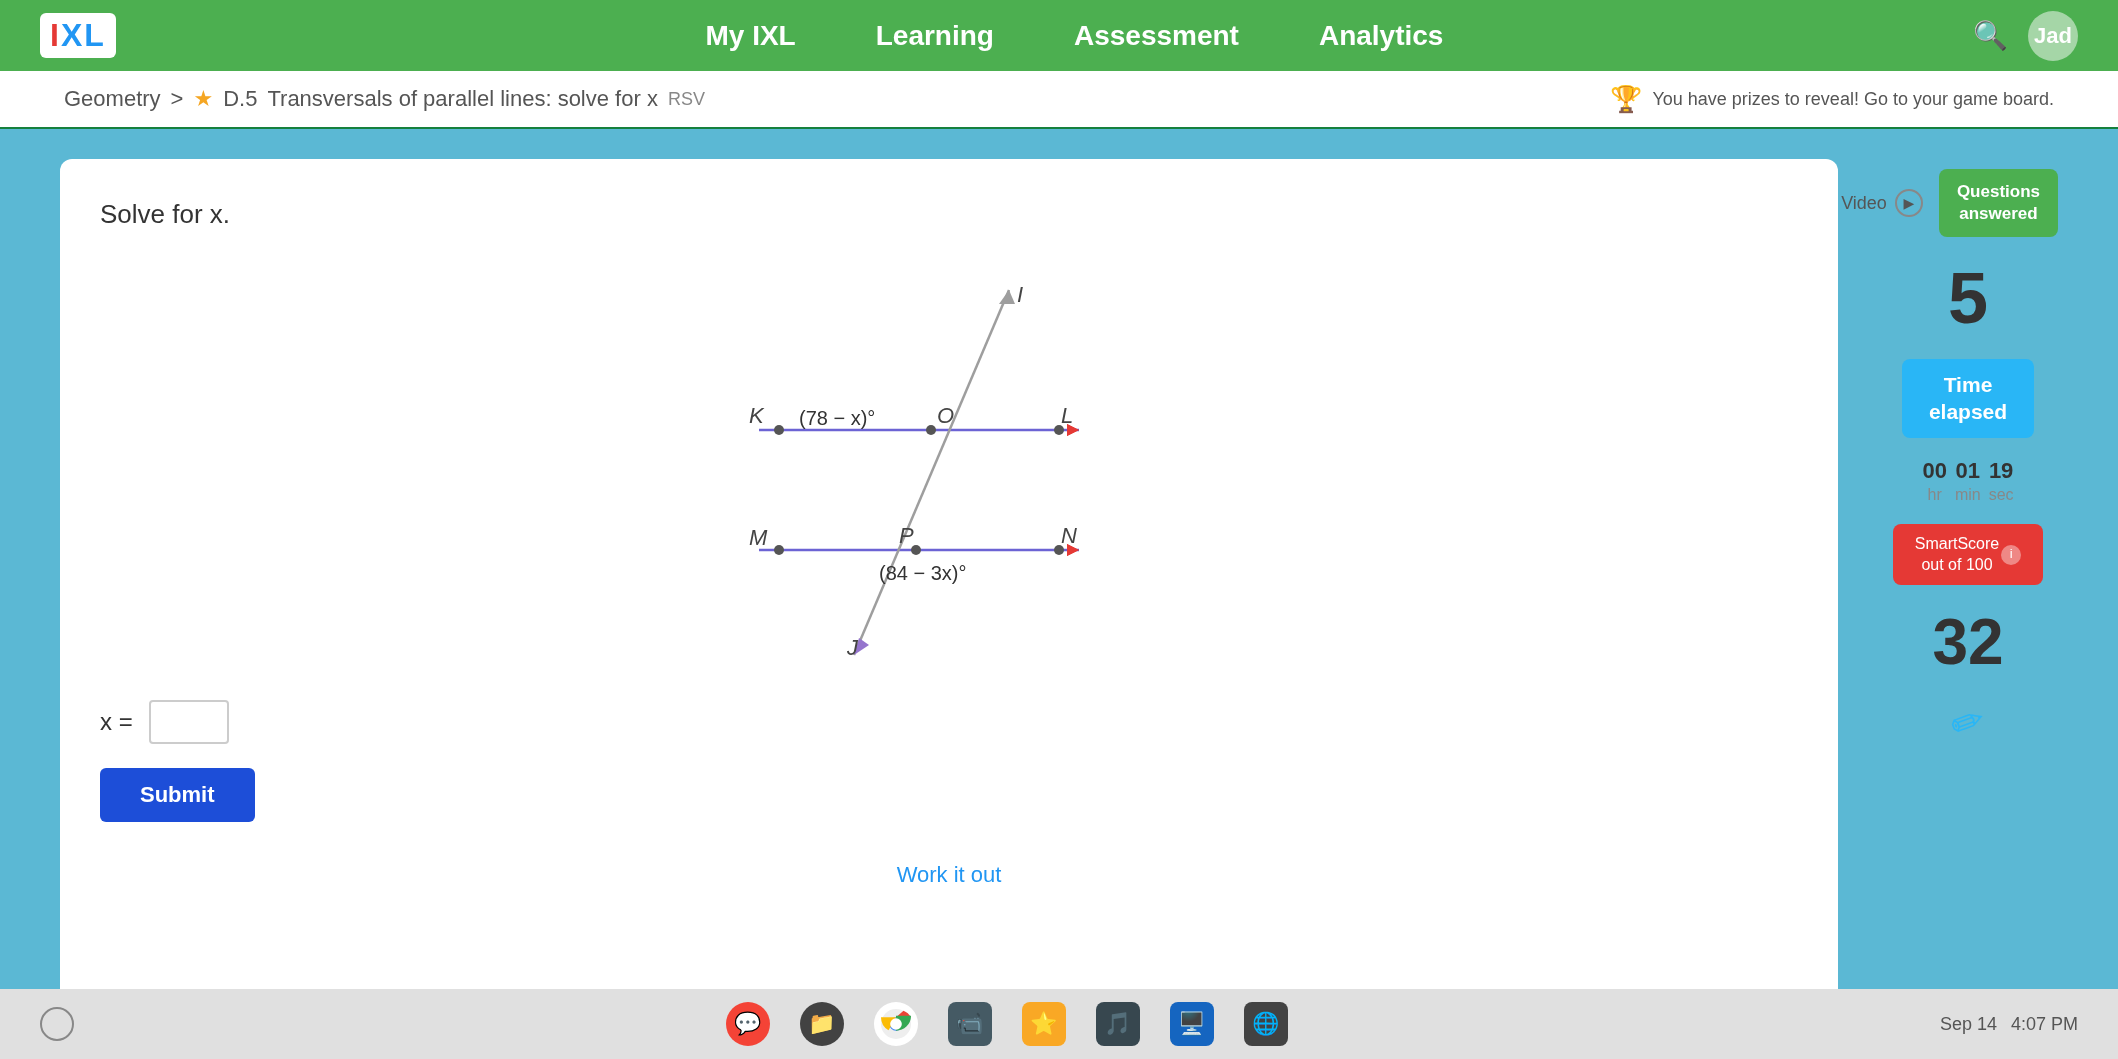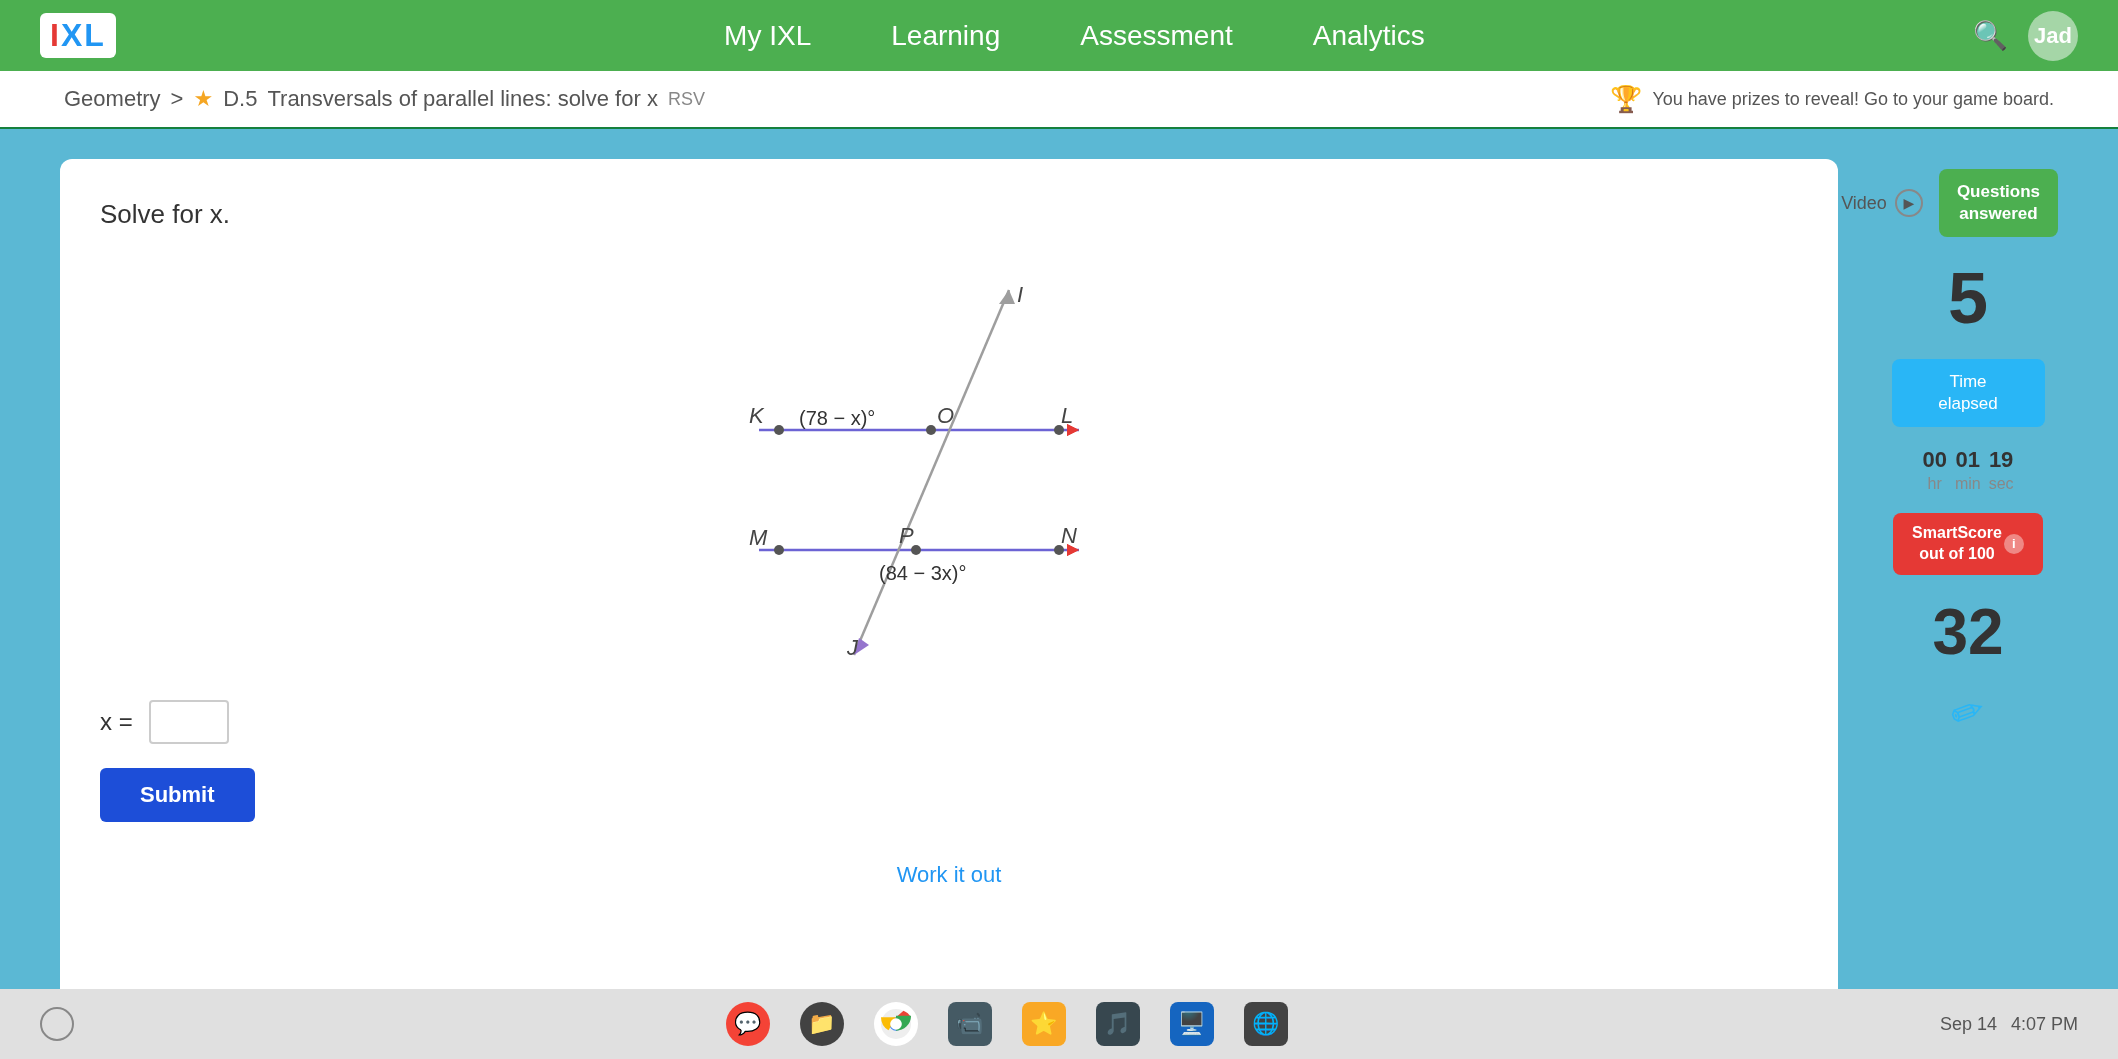--- a/index.html
+++ b/index.html
@@ -41,21 +41,21 @@
       display: flex;
       gap: 80px;
       list-style: none;
       flex: 1;
       justify-content: center;
     }
     .nav-links li a {
       color: white;
       text-decoration: none;
       font-size: 28px;
-      font-weight: 400;
+      font-weight: 700;
     }
     .nav-right {
       display: flex;
       align-items: center;
       gap: 20px;
     }
     .search-icon-nav {
       color: white;
       font-size: 28px;
     }
@@ -226,25 +226,25 @@
       color: #333;
       text-align: center;
     }
 
     .time-elapsed-btn {
       background: #29b6f6;
       color: white;
       border-radius: 8px;
       padding: 12px 18px;
       text-align: center;
-      font-size: 17px;
-      font-weight: normal;
+      font-size: 21px;
+      font-weight: bold;
       line-height: 1.3;
       cursor: pointer;
-      width: 153px;
+      width: 132px;
     }
 
     .time-display {
       display: flex;
       gap: 8px;
       font-size: 16px;
       color: #555;
       justify-content: center;
       flex-wrap: wrap;
     }
@@ -265,21 +265,21 @@
       text-align: right;
     }
 
     .smartscore-btn {
       background: #e53935;
       color: white;
       border-radius: 8px;
       padding: 10px 16px;
       text-align: center;
       font-size: 16px;
-      font-weight: bold;
+      font-weight: normal;
       line-height: 1.3;
       cursor: pointer;
       width: 150px;
       display: flex;
       align-items: center;
       gap: 2px;
       justify-content: center;
     }
     .info-circle {
       width: 20px;

